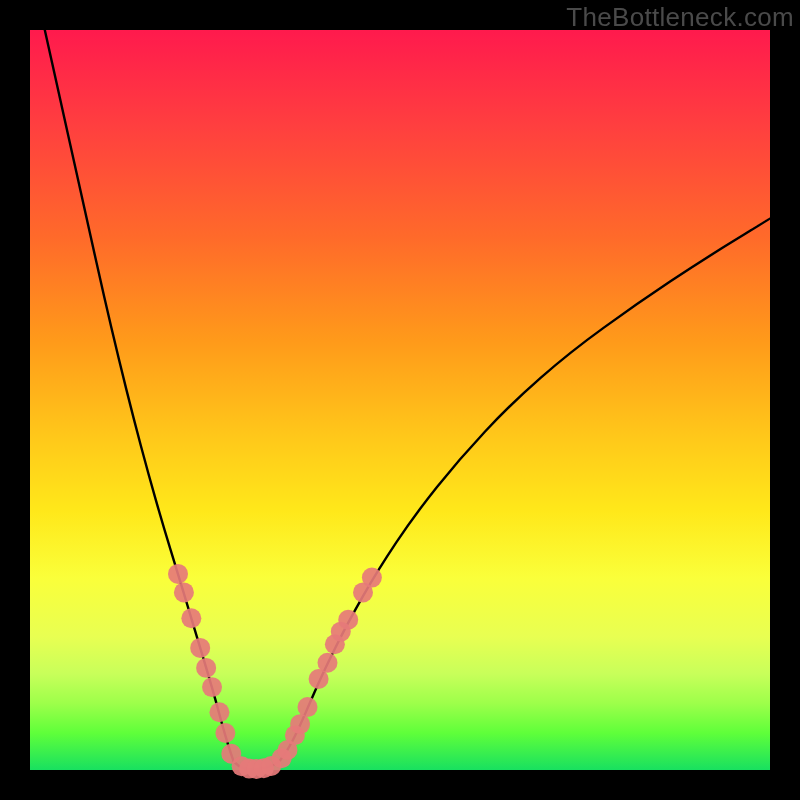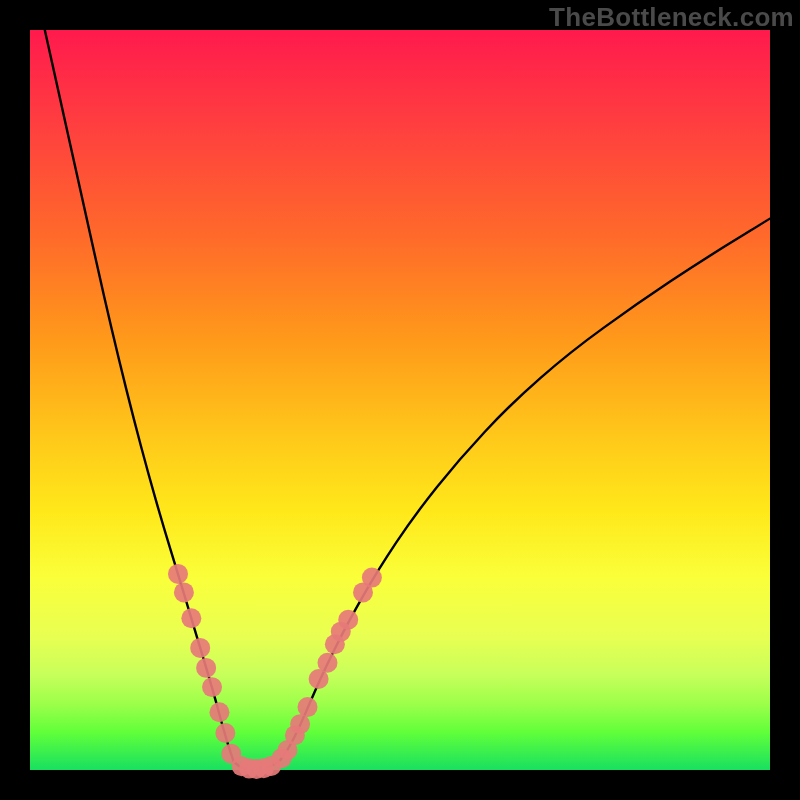--- a/index.html
+++ b/index.html
@@ -40,21 +40,21 @@
       #9dff4a 91%,
       #5fff3a 95%,
       #18e060 100%
     );
   }
   .watermark {
     position: absolute;
     top: 2px;
     right: 6px;
     font-size: 26px;
-    font-weight: 700;
+    font-weight: 400;
     color: #4a4a4a;
     letter-spacing: 0.3px;
     z-index: 5;
   }
   svg.overlay {
     position: absolute;
     top: 0;
     left: 0;
     width: 800px;
     height: 800px;

